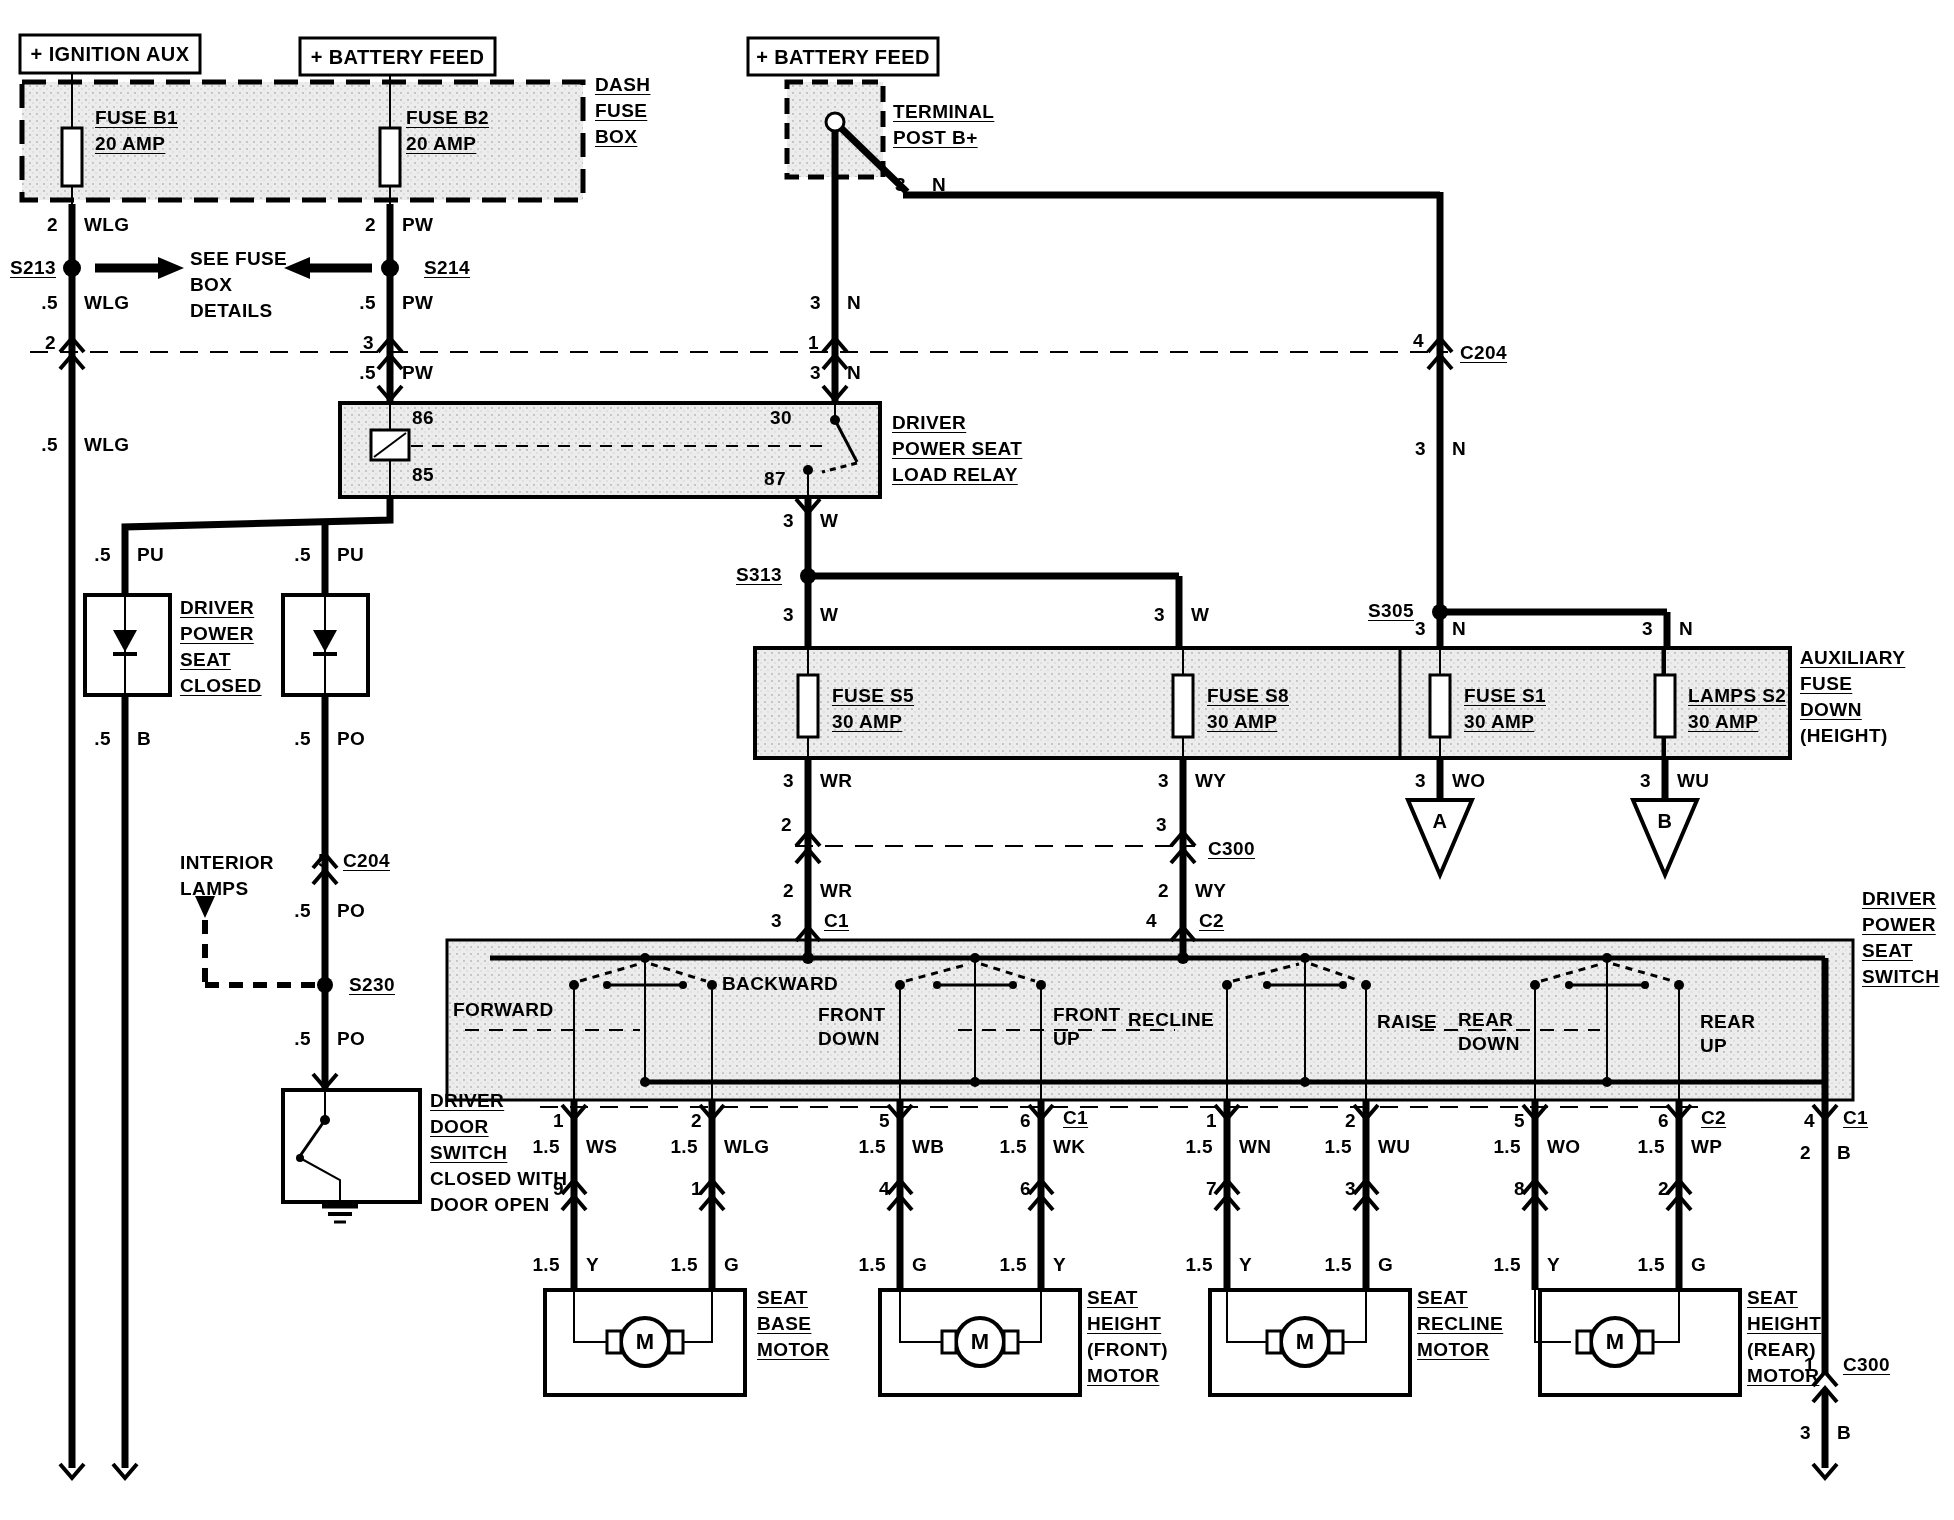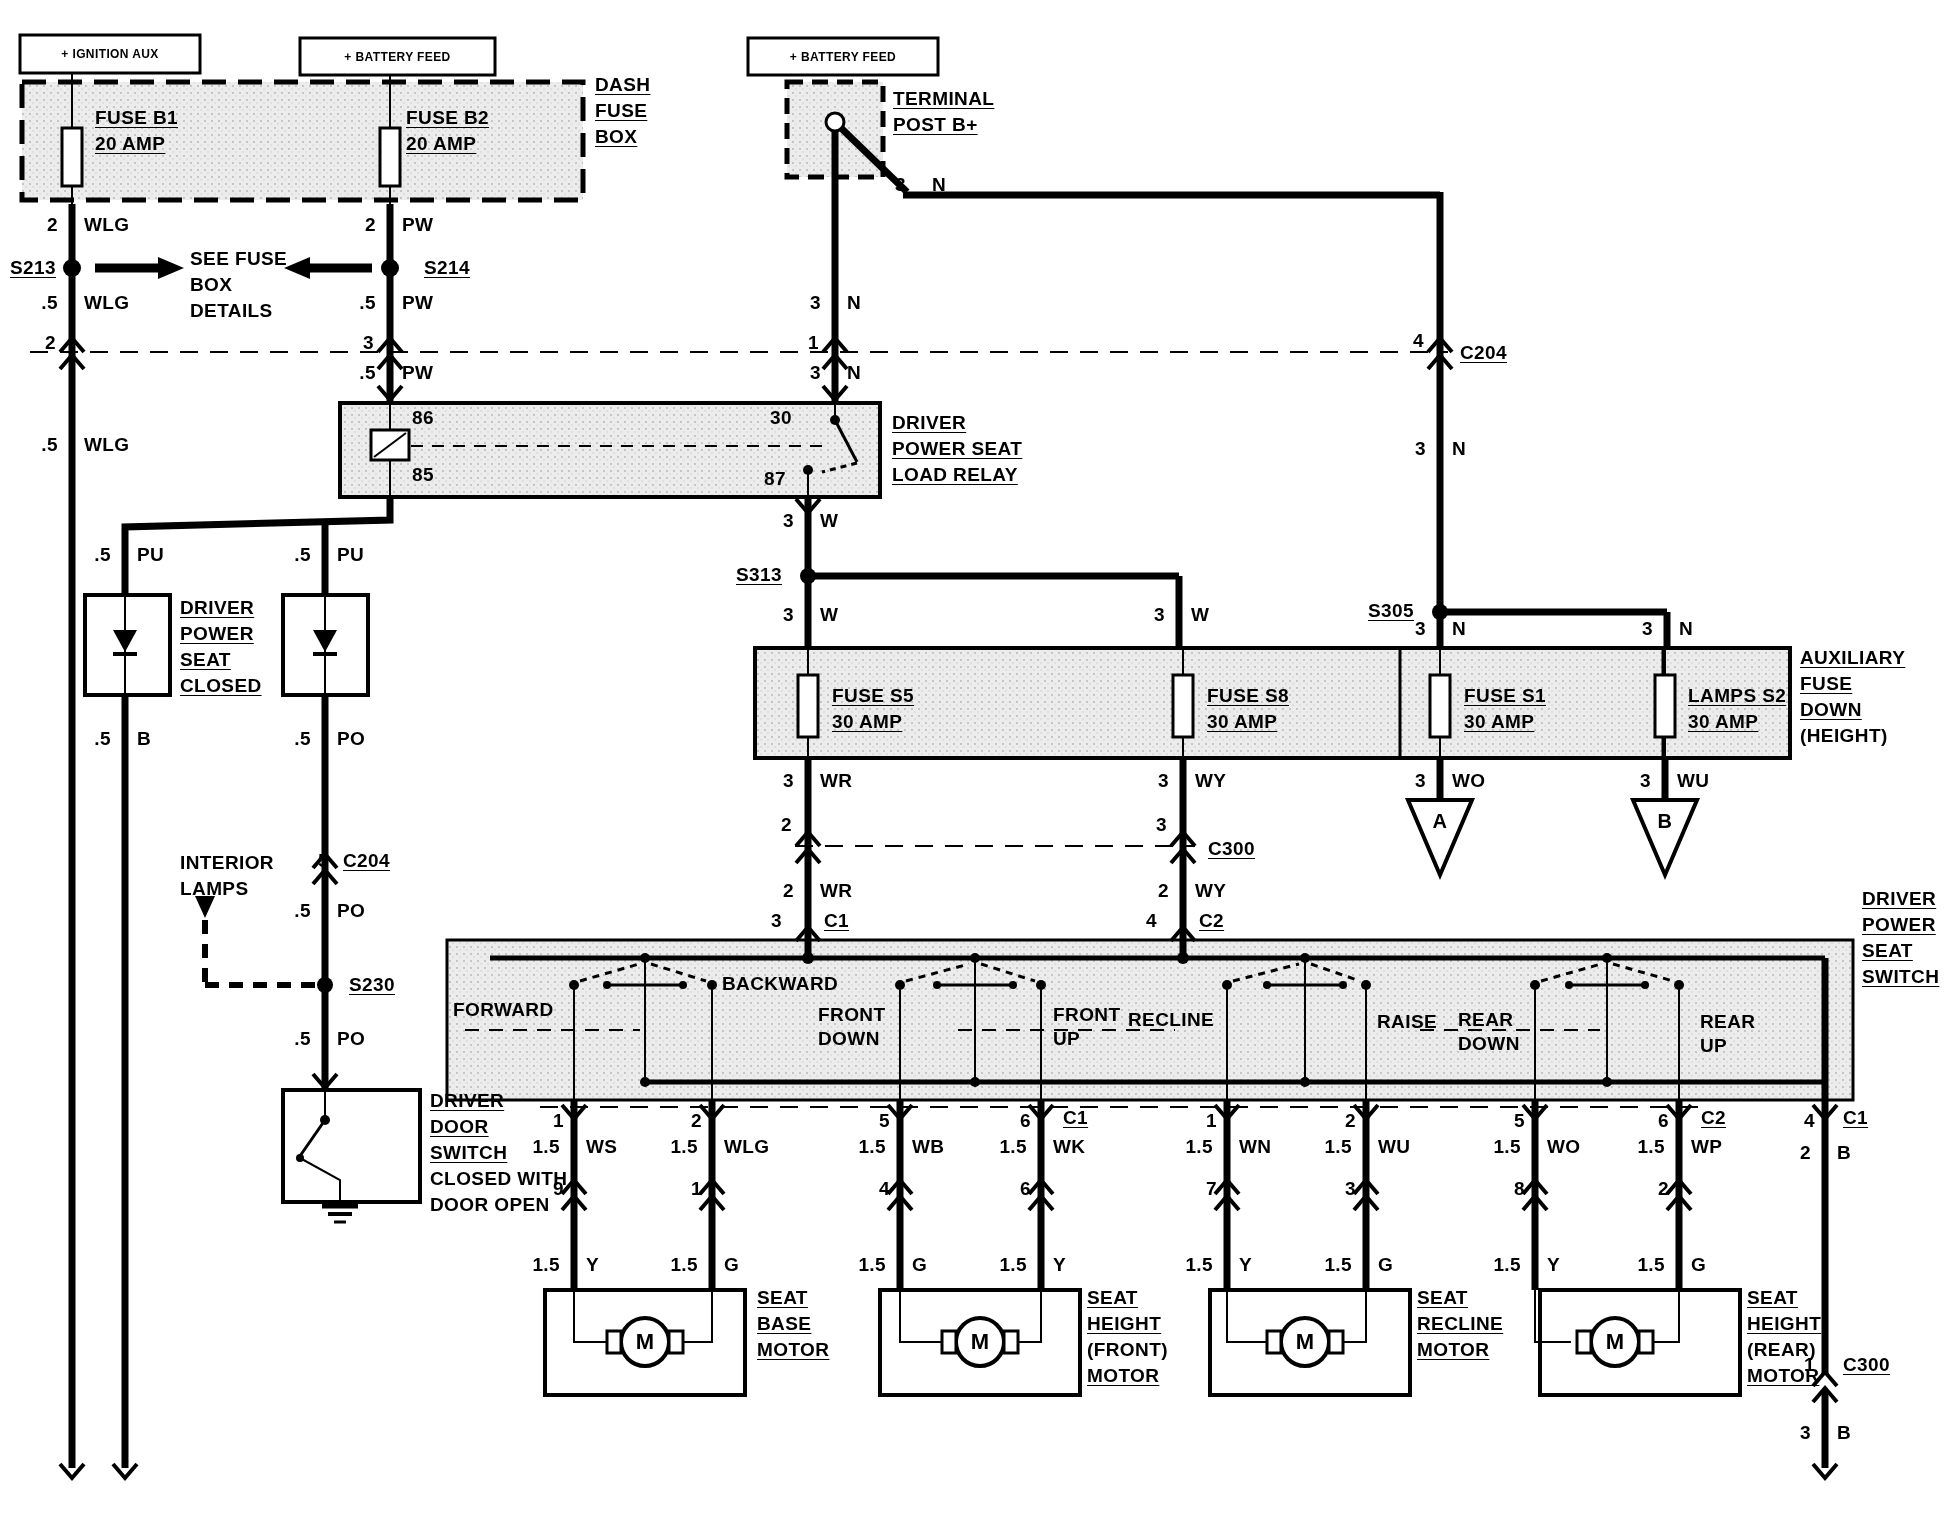--- a/index.html
+++ b/index.html
@@ -7,21 +7,21 @@
          font-family:"Liberation Sans",sans-serif;}
   #wiring-svg{position:absolute;left:0;top:0;}
   .lbl{position:absolute;font:bold 19px "Liberation Sans",sans-serif;color:#000;
        white-space:nowrap;letter-spacing:.4px;line-height:26px;}
   .u{text-decoration:underline;text-underline-offset:3px;}
   .stack div{line-height:26px;}
   .wl{display:flex;}
   .wl .s{display:inline-block;width:82px;text-align:right;}
   .wl .c{display:inline-block;margin-left:26px;text-align:left;}
   .pin{width:40px;text-align:right;}
-  .boxlbl{display:flex;align-items:center;justify-content:center;font-size:12px;}
+  .boxlbl{display:flex;align-items:center;justify-content:center;font-size:20px;}
   .pos{white-space:normal;line-height:24px;}
   .mletter{width:28px;text-align:center;font-size:22px;}
   .tletter{width:24px;text-align:center;font-size:20px;}
 </style>
 </head>
 <body>
 
 <div id="stage">
 
 <svg id="wiring-svg" width="1954" height="1520" viewBox="0 0 1954 1520">
@@ -312,21 +312,21 @@
 
 <div class="lbl boxlbl" style="left:20px;top:35px;width:180px;height:38px;">+ IGNITION AUX</div>
 <div class="lbl boxlbl" style="left:300px;top:38px;width:195px;height:37px;">+ BATTERY FEED</div>
 <div class="lbl boxlbl" style="left:748px;top:38px;width:190px;height:37px;">+ BATTERY FEED</div>
 
 <div class="lbl stack" style="left:595px;top:72px;">
   <div class="u">DASH</div>
   <div class="u">FUSE</div>
   <div class="u">BOX</div>
 </div>
-<div class="lbl stack" style="left:893px;top:86px;">
+<div class="lbl stack" style="left:893px;top:99px;">
   <div class="u">TERMINAL</div>
   <div class="u">POST B+</div>
 </div>
 <div class="lbl stack" style="left:95px;top:105px;">
   <div class="u">FUSE B1</div>
   <div class="u">20 AMP</div>
 </div>
 <div class="lbl stack" style="left:406px;top:105px;">
   <div class="u">FUSE B2</div>
   <div class="u">20 AMP</div>

